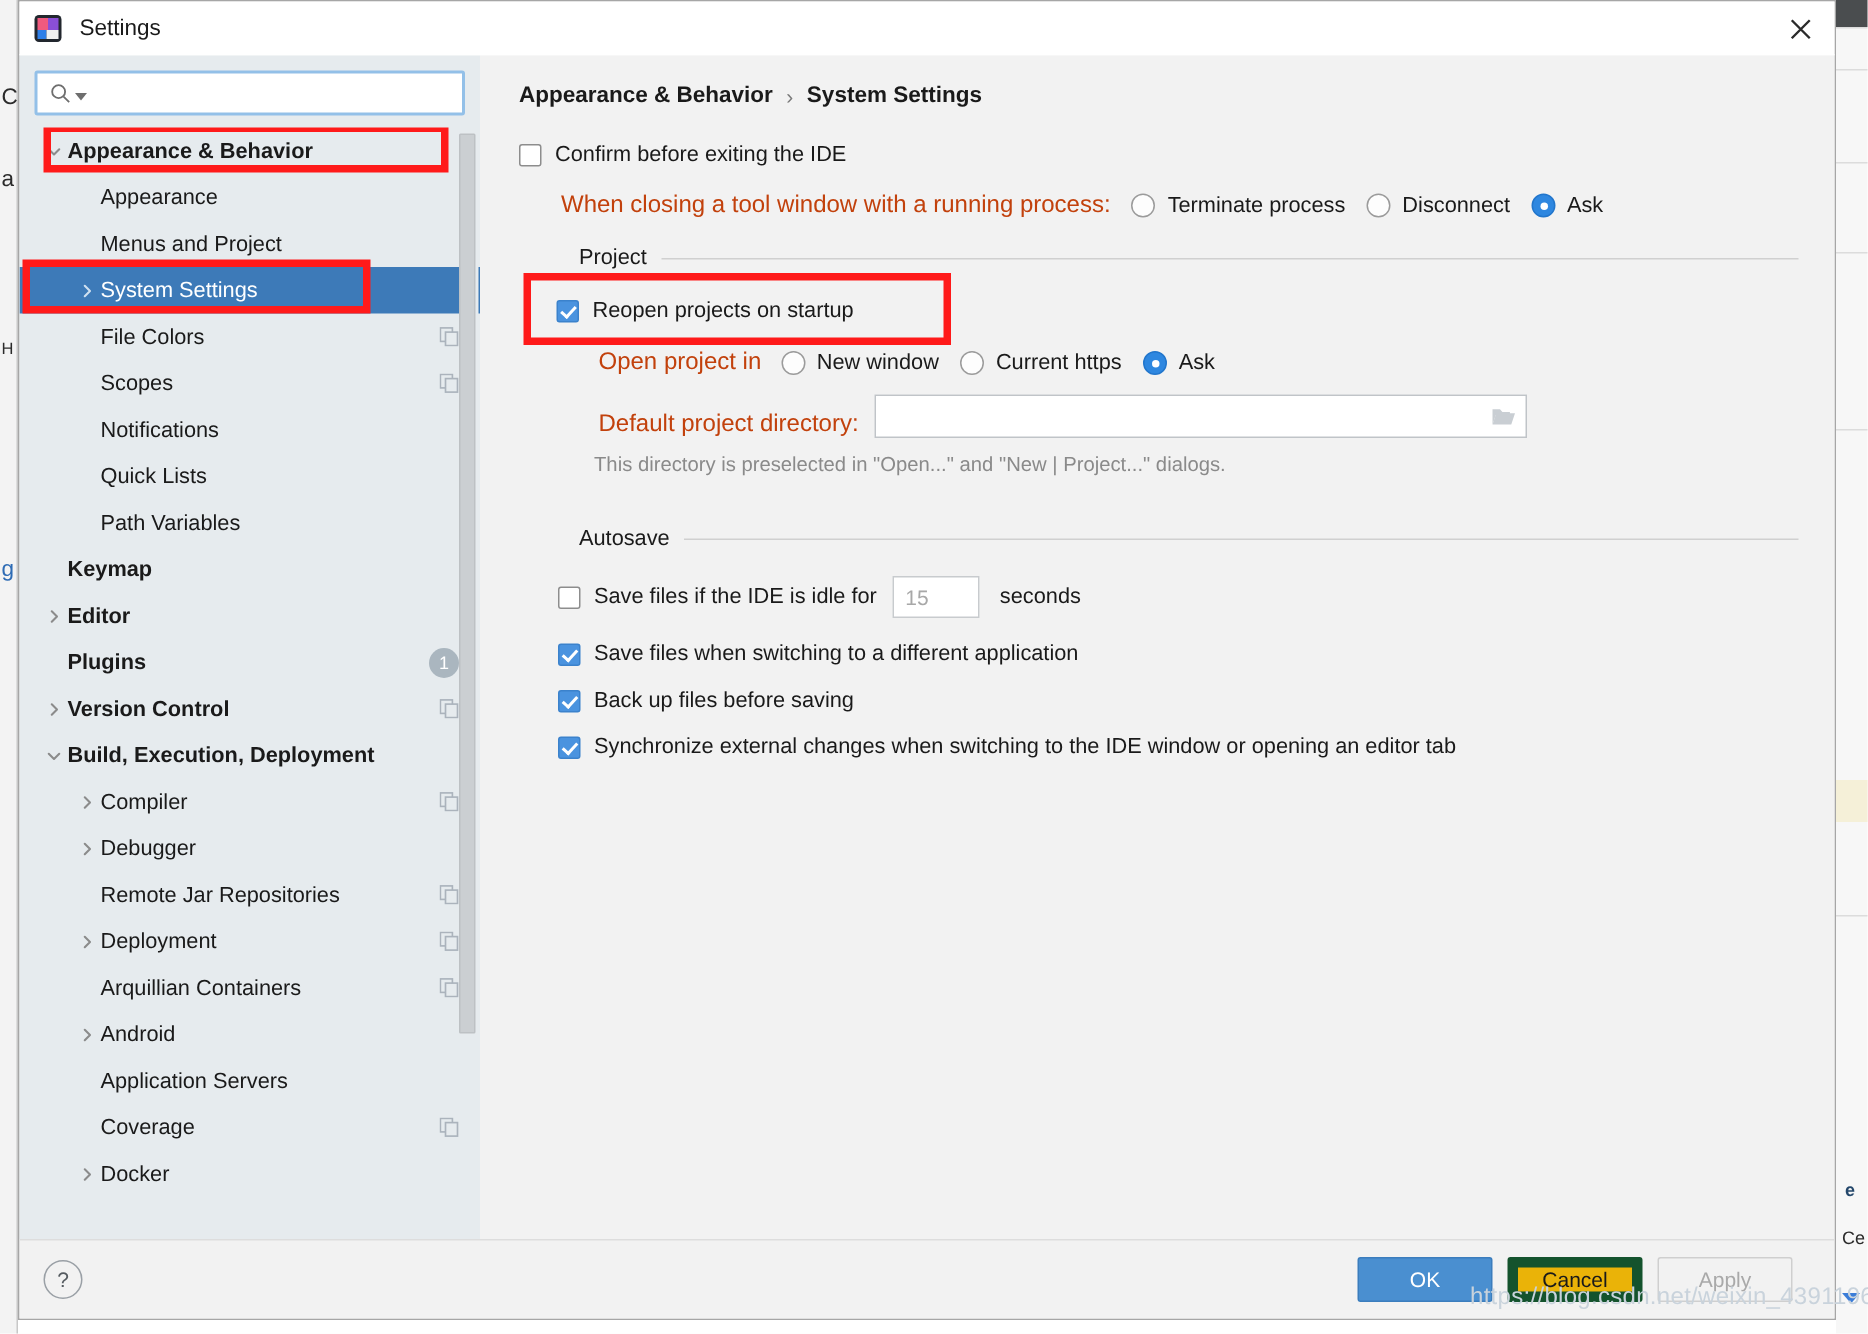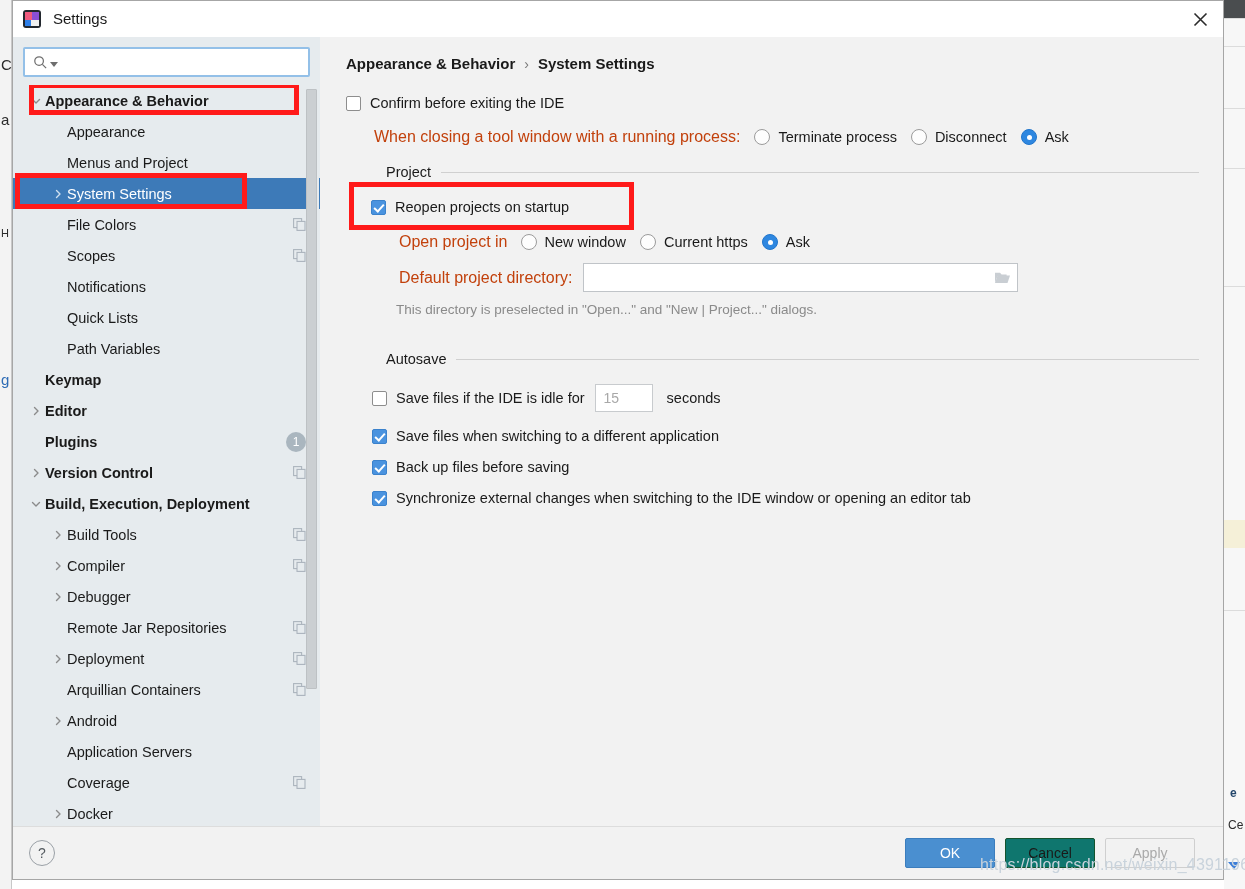--- a/index.html
+++ b/index.html
@@ -179,21 +179,21 @@
     display: flex; align-items: center; justify-content: center; cursor: pointer;
   }
   .btn-group { margin-left: auto; display: flex; gap: 10px; }
   .btn {
     height: 30px; min-width: 90px; padding: 0 16px; font-size: 14px;
     display: flex; align-items: center; justify-content: center;
     border-radius: 2px; cursor: pointer;
     font-family: "Liberation Sans", sans-serif;
   }
   .btn-primary { background: #4a8fd0; border: 1px solid #3b7dbd; color: #ffffff; }
-  .btn-default { background: #0f766e; border: 1px solid #14532d; color: #1a1a1a; }
+  .btn-default { background: #eab308; border: 7px solid #14532d; color: #1a1a1a; }
   .btn-disabled { background: #f2f2f2; border: 1px solid #cfcfcf; color: #a9a9a9; }
 
   .watermark {
     position: absolute; left: 980px; top: 856px; font-size: 16px;
     color: #c9d3dc; letter-spacing: 0.2px; z-index: 40; white-space: nowrap;
     font-family: "Liberation Sans", sans-serif;
   }
 </style>
 </head>
 <body>
@@ -365,35 +365,20 @@
               </div>
               <span class="tree-label bold">Build, Execution, Deployment</span>
             </div>
             <div class="tree-row">
               <div style="width: 36px; flex: 0 0 auto;"></div>
               <div class="twisty">
                 <svg width="10" height="10" viewBox="0 0 10 10">
                   <path fill="none" stroke-width="1.4" stroke-linecap="round" stroke-linejoin="round" d="M3.5 1.5 L7 5 L3.5 8.5" stroke="#8b8b8b"></path>
                 </svg>
               </div>
-              <span class="tree-label">Build Tools</span>
-              <span class="copy-icon">
-                <svg width="13" height="13" viewBox="0 0 13 13">
-                  <rect x="0.6" y="0.6" width="8" height="9" fill="none" stroke="#7b8795" stroke-width="1.1"></rect>
-                  <rect x="4" y="3.4" width="8" height="9" fill="#e6ebee" stroke="#7b8795" stroke-width="1.1"></rect>
-                </svg>
-              </span>
-            </div>
-            <div class="tree-row">
-              <div style="width: 36px; flex: 0 0 auto;"></div>
-              <div class="twisty">
-                <svg width="10" height="10" viewBox="0 0 10 10">
-                  <path fill="none" stroke-width="1.4" stroke-linecap="round" stroke-linejoin="round" d="M3.5 1.5 L7 5 L3.5 8.5" stroke="#8b8b8b"></path>
-                </svg>
-              </div>
               <span class="tree-label">Compiler</span>
               <span class="copy-icon">
                 <svg width="13" height="13" viewBox="0 0 13 13">
                   <rect x="0.6" y="0.6" width="8" height="9" fill="none" stroke="#7b8795" stroke-width="1.1"></rect>
                   <rect x="4" y="3.4" width="8" height="9" fill="#e6ebee" stroke="#7b8795" stroke-width="1.1"></rect>
                 </svg>
               </span>
             </div>
             <div class="tree-row">
               <div style="width: 36px; flex: 0 0 auto;"></div>
@@ -526,21 +511,21 @@
         <div class="row" style="margin-top:11px; margin-left:25px;">
           <span class="field-label">Open project in</span>
           <div class="radio" style="margin-left:13px;"></div>
           <span class="radio-label">New window</span>
           <div class="radio" style="margin-left:14px;"></div>
           <span class="radio-label">Current https</span>
           <div class="radio on" style="margin-left:14px;"></div>
           <span class="radio-label">Ask</span>
         </div>
 
-        <div class="row" style="margin-top:12px; margin-left:25px;">
+        <div class="row" style="margin-top:12px; margin-left:25px;align-items:flex-end;">
           <span class="field-label">Default project directory:</span>
           <div class="text-input" style="width:435px; margin-left:11px;">
             <input type="text" placeholder="" style="">
             <svg width="17" height="14" viewBox="0 0 17 14" style="flex:0 0 auto;">
               <path d="M1 12 L3.5 4.5 L16 4.5 L13.5 12 Z" fill="#c9ced3"></path>
               <path d="M1 12 L1 1.8 L6 1.8 L7.6 3.6 L12.6 3.6 L12.6 5.2 L3.4 5.2 Z" fill="#c9ced3"></path>
             </svg>
           </div>
         </div>
 

